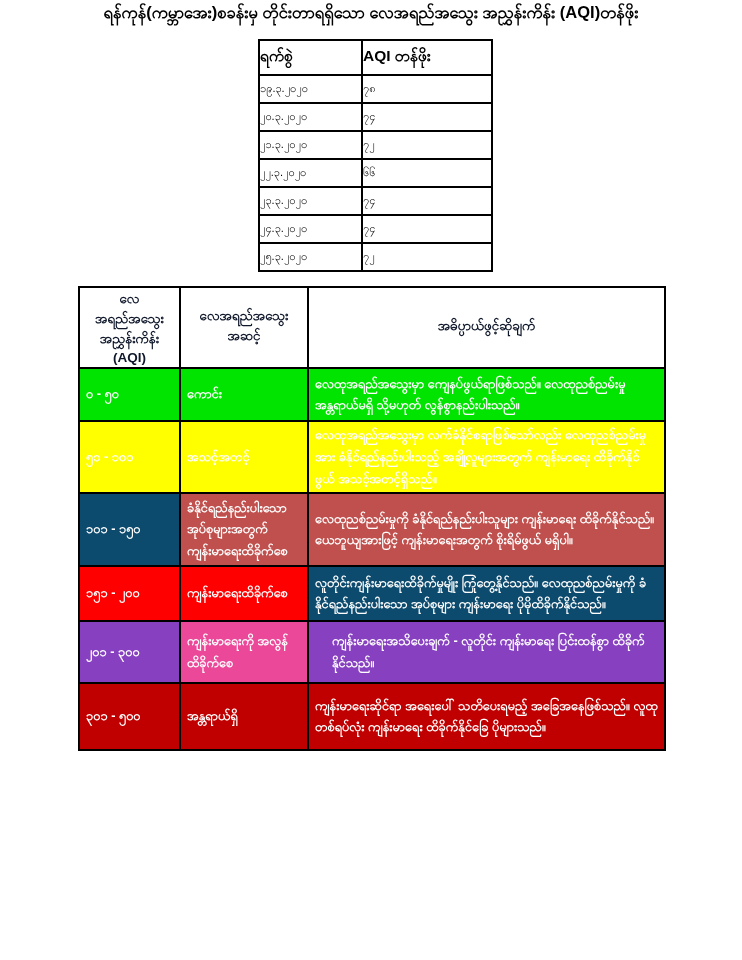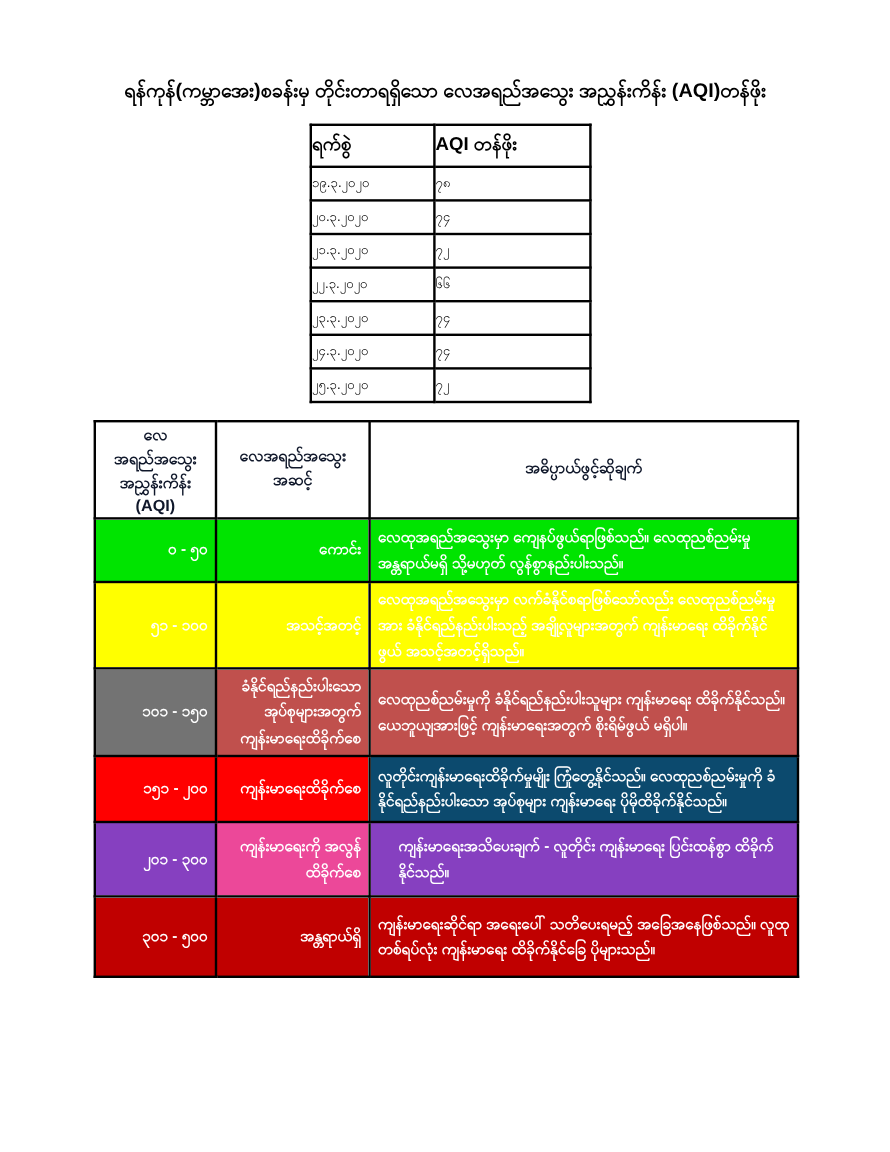--- a/index.html
+++ b/index.html
@@ -13,21 +13,21 @@
   }
   .page { width: 742px; height: 960px; background: #fff; }
 
   .doc-title {
     text-align: center;
     font-weight: bold;
     font-size: 16.5px;
     line-height: 1.5;
     color: #000;
   }
-  .title-1 { padding-top: 64px; }
+  .title-1 { }
   .title-2 { margin-top: 46px; }
 
   
   table { border-collapse: collapse; }
   .aqi-table {
     margin: 14px 0 0 258px;
     table-layout: fixed;
   }
   .aqi-table th, .aqi-table td {
     border: 2px solid #000;
@@ -71,21 +71,21 @@
   }
   .def-col-range { width: 101px; }
   .def-col-level { width: 128px; }
   .def-col-desc  { width: 357px; }
   .def-table td {
     color: #ffffff;
     font-weight: bold;
     font-size: 12.8px;
     line-height: 1.7;
   }
-  .cell-range, .cell-level { text-align: right; }
+  .cell-range, .cell-level { text-align: left; }
   .cell-desc { text-align: left; padding-left: 9px; padding-right: 8px; }
   .row-h1 td { height: 53px; }
   .row-h2 td { height: 72px; }
   .row-h3 td { height: 73px; }
   .row-h4 td { height: 55px; }
   .row-h5 td { height: 62px; }
   .row-h6 td { height: 67px; }
 </style>
 </head>
 <body>
@@ -147,21 +147,21 @@
         <td class="cell-range" style="background-color: rgb(0, 228, 0);">၀ - ၅၀</td>
         <td class="cell-level" style="background-color: rgb(0, 228, 0);">ကောင်း</td>
         <td class="cell-desc" style="background-color: rgb(0, 228, 0);">လေထုအရည်အသွေးမှာ ကျေနပ်ဖွယ်ရာဖြစ်သည်။ လေထုညစ်ညမ်းမှုအန္တရာယ်မရှိ သို့မဟုတ် လွန်စွာနည်းပါးသည်။</td>
       </tr>
       <tr class="row-h2">
         <td class="cell-range" style="background-color: rgb(255, 255, 0);">၅၁ - ၁၀၀</td>
         <td class="cell-level" style="background-color: rgb(255, 255, 0);">အသင့်အတင့်</td>
         <td class="cell-desc" style="background-color: rgb(255, 255, 0);">လေထုအရည်အသွေးမှာ လက်ခံနိုင်စရာဖြစ်သော်လည်း လေထုညစ်ညမ်းမှုအား ခံနိုင်ရည်နည်းပါးသည့် အချို့လူများအတွက် ကျန်းမာရေး ထိခိုက်နိုင်ဖွယ် အသင့်အတင့်ရှိသည်။</td>
       </tr>
       <tr class="row-h3">
-        <td class="cell-range" style="background-color: #737373;">၁၀၁ - ၁၅၀</td>
+        <td class="cell-range" style="background-color: #0c4a6e;">၁၀၁ - ၁၅၀</td>
         <td class="cell-level" style="background-color: rgb(192, 80, 77);">ခံနိုင်ရည်နည်းပါးသော အုပ်စုများအတွက် ကျန်းမာရေးထိခိုက်စေ</td>
         <td class="cell-desc" style="background-color: rgb(192, 80, 77);">လေထုညစ်ညမ်းမှုကို ခံနိုင်ရည်နည်းပါးသူများ ကျန်းမာရေး ထိခိုက်နိုင်သည်။ ယေဘူယျအားဖြင့် ကျန်းမာရေးအတွက် စိုးရိမ်ဖွယ် မရှိပါ။</td>
       </tr>
       <tr class="row-h4">
         <td class="cell-range" style="background-color: rgb(255, 0, 0);">၁၅၁ - ၂၀၀</td>
         <td class="cell-level" style="background-color: rgb(255, 0, 0);">ကျန်းမာရေးထိခိုက်စေ</td>
         <td class="cell-desc" style="background-color: #0c4a6e;">လူတိုင်းကျန်းမာရေးထိခိုက်မှုမျိုး ကြုံတွေ့နိုင်သည်။ လေထုညစ်ညမ်းမှုကို ခံနိုင်ရည်နည်းပါးသော အုပ်စုများ ကျန်းမာရေး ပိုမိုထိခိုက်နိုင်သည်။</td>
       </tr>
       <tr class="row-h5">
         <td class="cell-range" style="background-color: rgb(134, 64, 192);">၂၀၁ - ၃၀၀</td>

